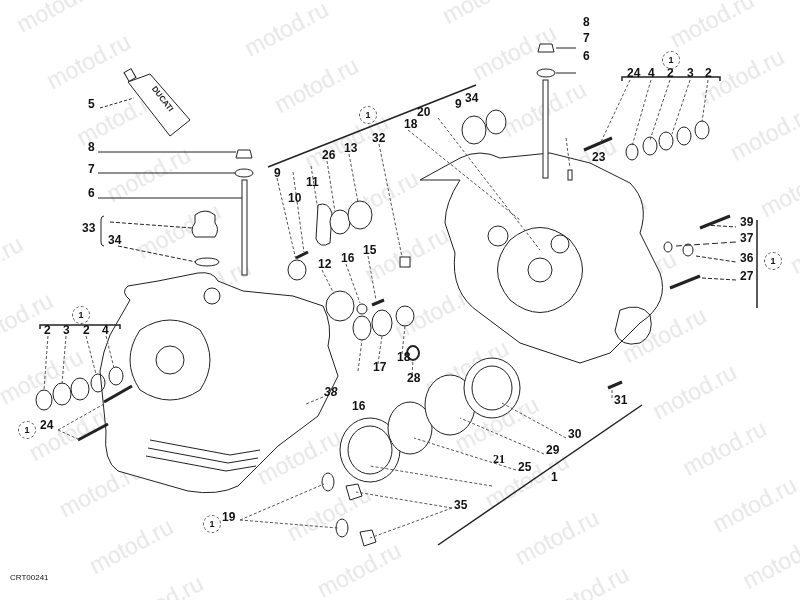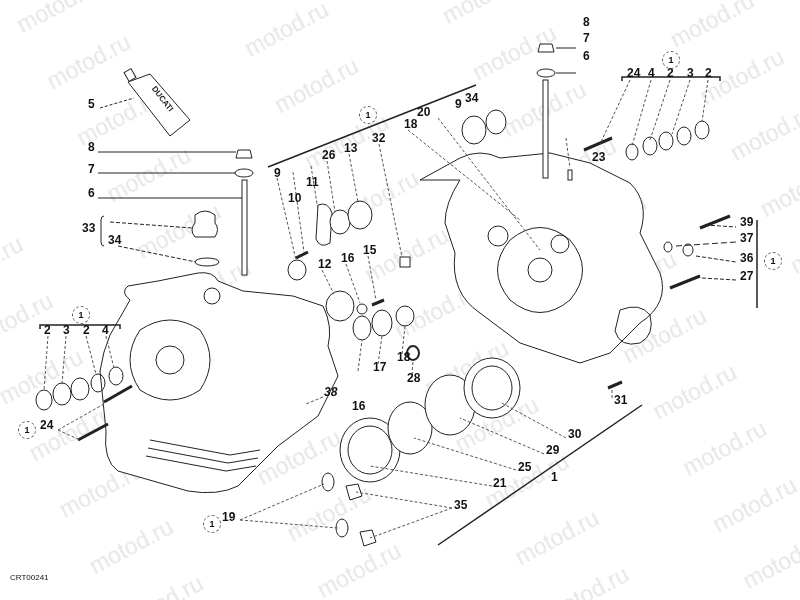--- a/index.html
+++ b/index.html
@@ -214,21 +214,21 @@
       <div class="lbl" style="left: 407px; top: 372px;">28</div>
       <div class="lbl" style="left: 324px; top: 386px; font-style: italic;">38</div>
       <div class="lbl" style="left: 44px; top: 324px;">2</div>
       <div class="lbl" style="left: 63px; top: 324px;">3</div>
       <div class="lbl" style="left: 83px; top: 324px;">2</div>
       <div class="lbl" style="left: 102px; top: 324px;">4</div>
       <div class="lbl" style="left: 40px; top: 419px;">24</div>
       <div class="lbl" style="left: 568px; top: 428px;">30</div>
       <div class="lbl" style="left: 546px; top: 444px;">29</div>
       <div class="lbl" style="left: 518px; top: 461px;">25</div>
-      <div class="lbl" style="left: 493px; top: 477px;">21</div>
+      <div class="lbl" style="left: 493px; top: 453px; font-family: Liberation Serif, serif;">21</div>
       <div class="lbl" style="left: 551px; top: 471px;">1</div>
       <div class="lbl" style="left: 614px; top: 394px;">31</div>
       <div class="lbl" style="left: 454px; top: 499px;">35</div>
       <div class="lbl" style="left: 222px; top: 511px;">19</div>
     </div>
   <div id="markers">
       <div class="ref" style="left: 359px; top: 106px; width: 16px; height: 16px; border: 1px dashed rgb(85, 85, 85); border-radius: 50%; text-align: center; line-height: 16px;">1</div>
       <div class="ref" style="left: 662px; top: 51px; width: 16px; height: 16px; border: 1px dashed rgb(85, 85, 85); border-radius: 50%; text-align: center; line-height: 16px;">1</div>
       <div class="ref" style="left: 764px; top: 252px; width: 16px; height: 16px; border: 1px dashed rgb(85, 85, 85); border-radius: 50%; text-align: center; line-height: 16px;">1</div>
       <div class="ref" style="left: 72px; top: 306px; width: 16px; height: 16px; border: 1px dashed rgb(85, 85, 85); border-radius: 50%; text-align: center; line-height: 16px;">1</div>

